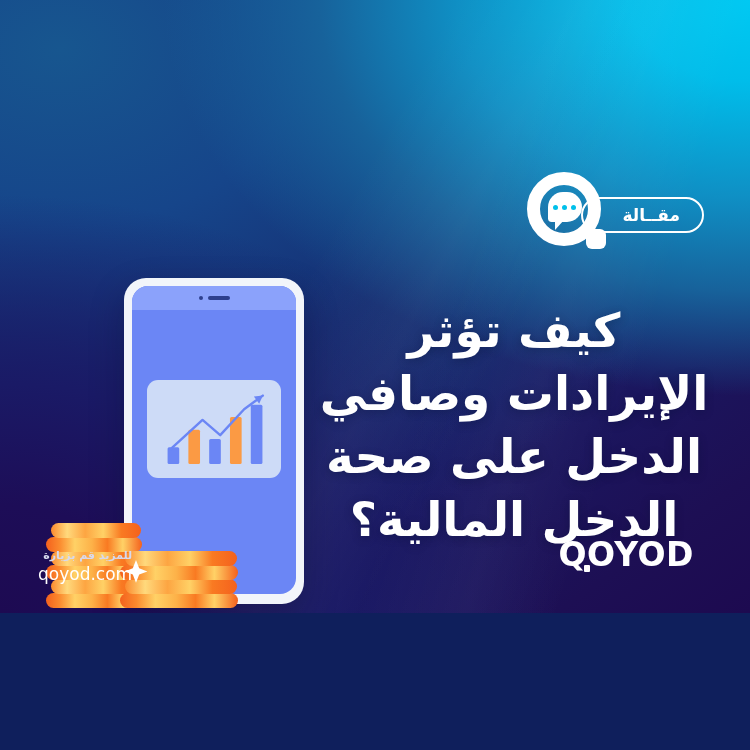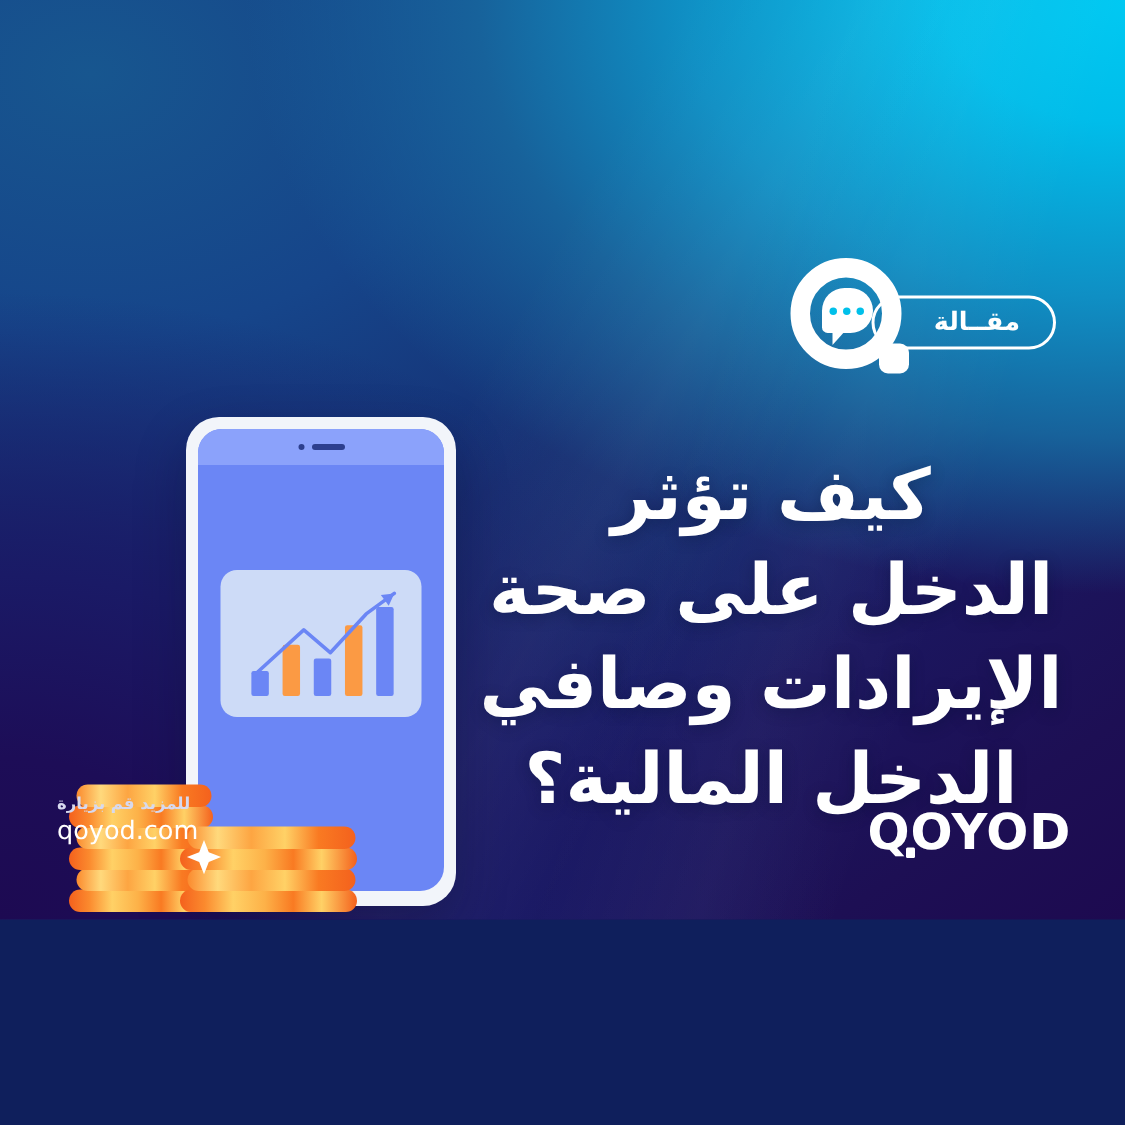--- a/index.html
+++ b/index.html
@@ -84,30 +84,30 @@
     background:#cddbf7;border-radius:11px;
   }
   #chart-card svg{display:block;}
 
   
   #coins{position:absolute;left:42px;top:504px;width:200px;height:106px;}
   #coins svg{display:block;}
 
   
   #footer-visit{
-    position:absolute;left:38px;bottom:48px;text-align:left;direction:rtl;
+    position:absolute;left:38px;bottom:28px;text-align:right;direction:rtl;
   }
   #visit-label{
     color:#d7d9ee;font-size:11px;font-weight:600;line-height:1.3;margin-bottom:2px;
   }
   #visit-url{
     color:#ffffff;font-size:17px;font-weight:400;line-height:1.15;direction:ltr;
   }
   #brand-logo{
-    position:absolute;right:36px;bottom:42px;
+    position:absolute;right:56px;bottom:42px;
     display:flex;align-items:flex-end;
   }
   #brand-logo .wordmark{
     color:#ffffff;font-size:33px;font-weight:800;letter-spacing:.5px;line-height:1;
     font-family:"DejaVu Sans","Liberation Sans",sans-serif;
   }
   #brand-dot{
     position:absolute;left:26px;bottom:-1px;width:6px;height:7px;border-radius:1px;background:#ffffff;
   }
 </style>
@@ -126,22 +126,22 @@
         <i></i>
         <i></i>
         <i></i>
       </div>
       <div id="q-tail"></div>
     </div>
   </div>
 
   <div id="headline">
     <span class="ln">كيف تؤثر</span>
+    <span class="ln">الإيرادات وصافي</span>
     <span class="ln">الدخل على صحة</span>
-    <span class="ln">الإيرادات وصافي</span>
     <span class="ln">الدخل المالية؟</span>
   </div>
 
   <div id="phone">
     <div id="phone-screen">
       <div id="status-bar">
         <span id="speaker-slot"></span>
         <span id="camera-dot"></span>
       </div>
       <div id="chart-card">

